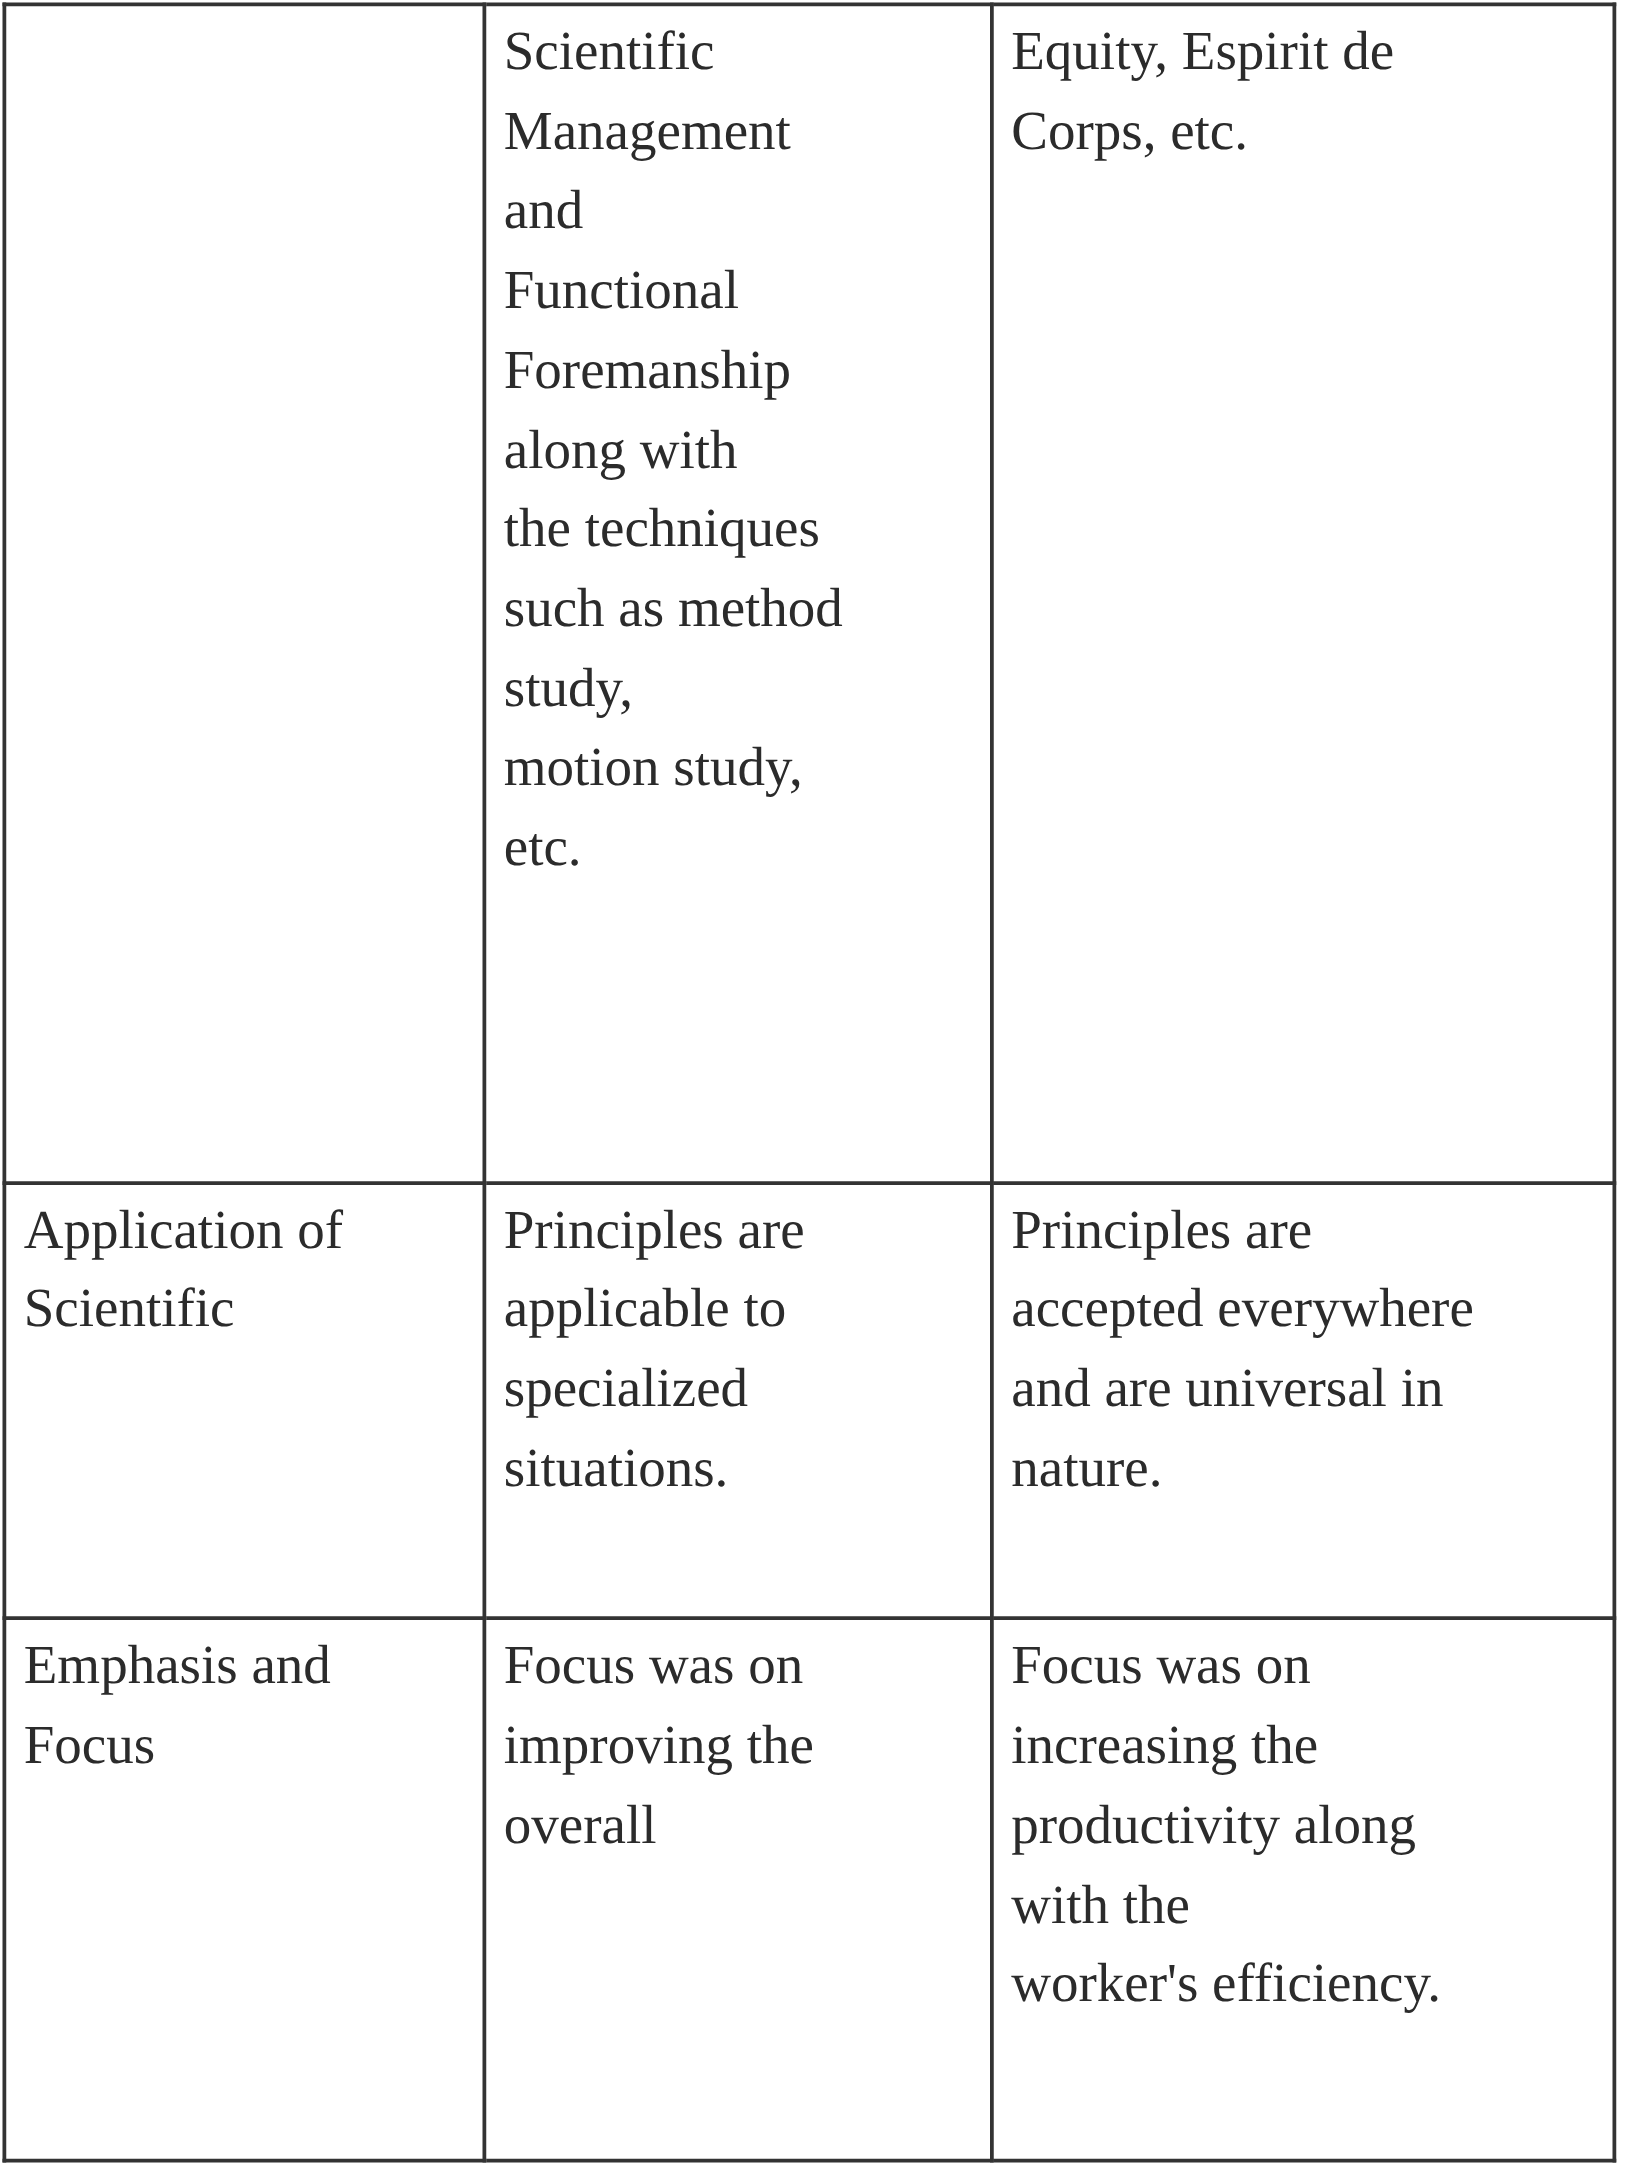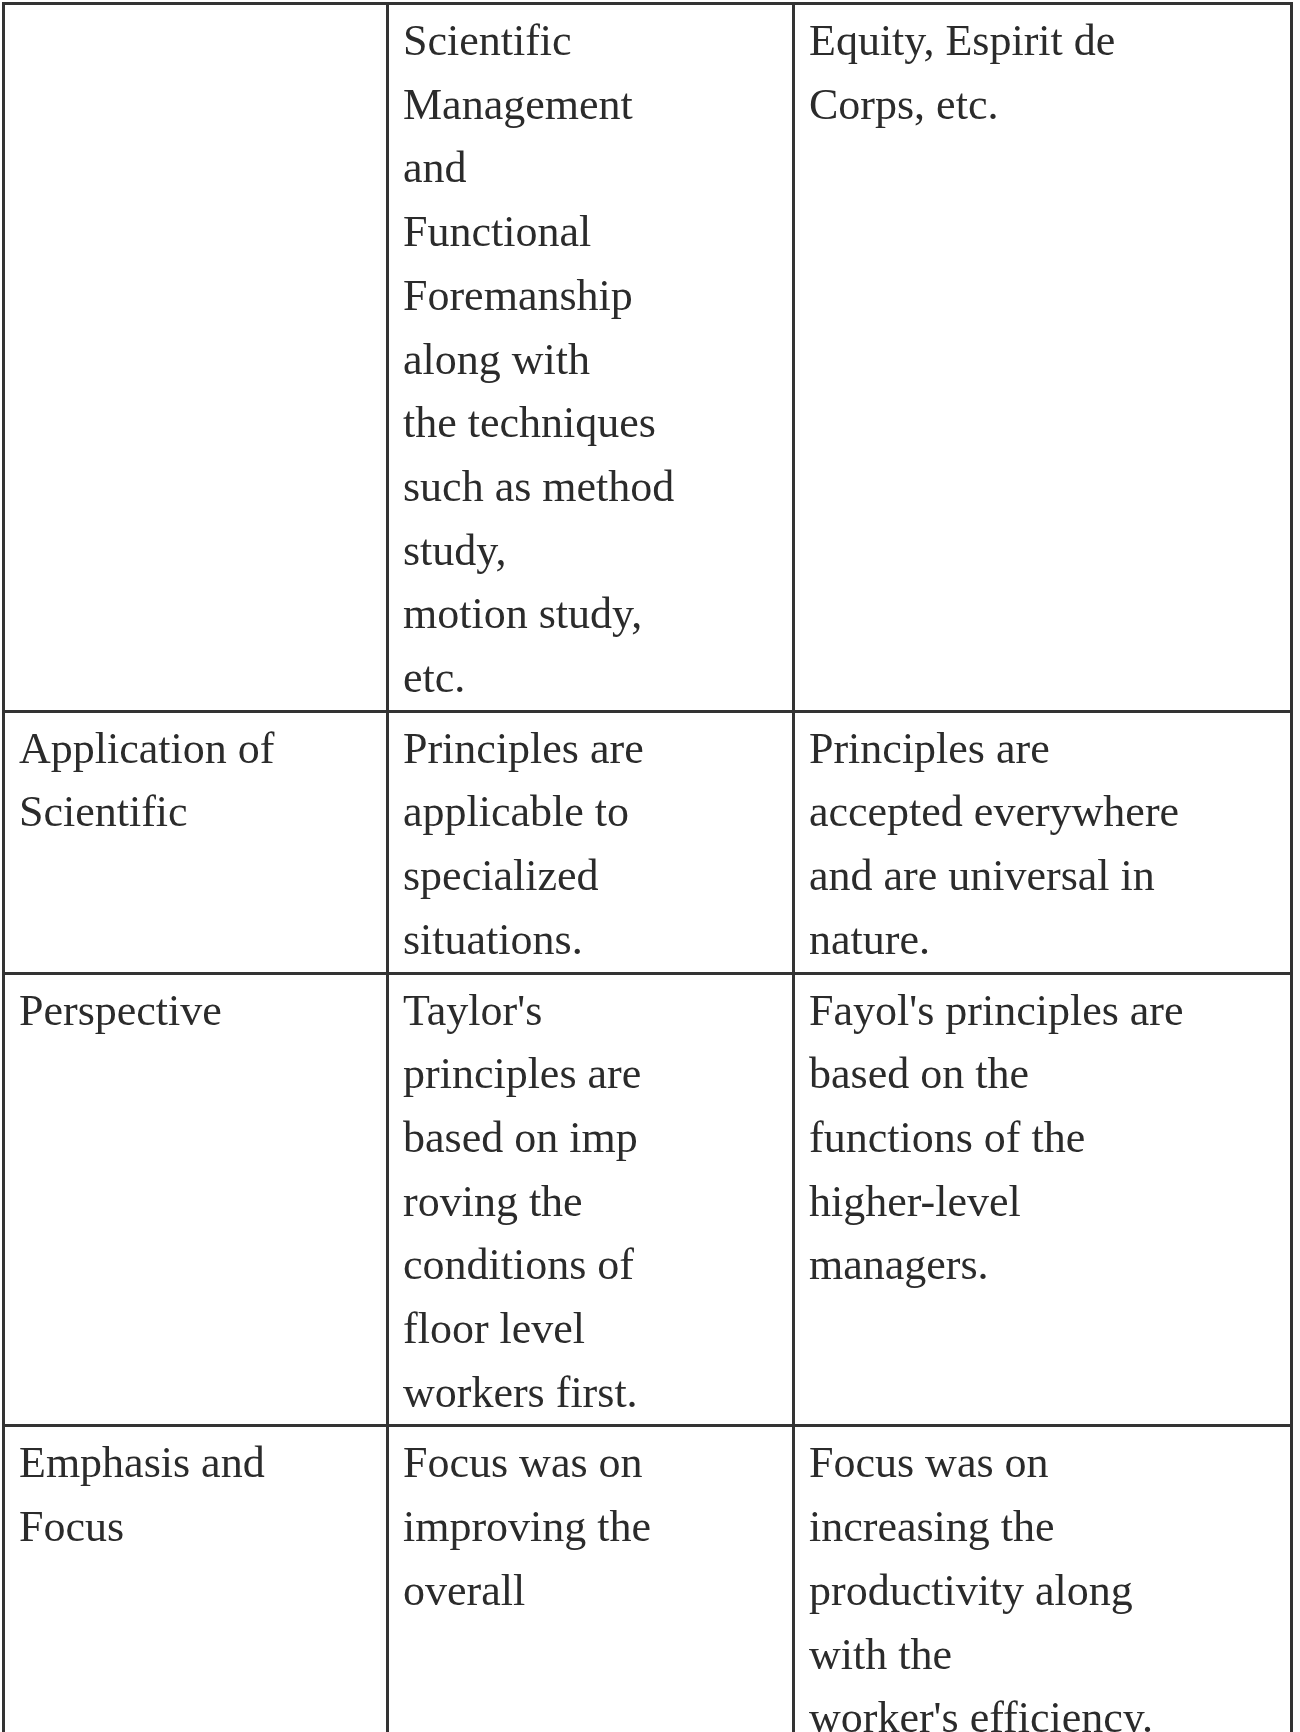--- a/index.html
+++ b/index.html
@@ -54,35 +54,20 @@
 Scientific</td>
       <td>Principles are
 applicable to
 specialized
 situations.</td>
       <td>Principles are
 accepted everywhere
 and are universal in
 nature.</td>
     </tr>
-    <tr class="r2">
-      <td>Perspective</td>
-      <td>Taylor's
-principles are
-based on imp
-roving the
-conditions of
-floor level
-workers first.</td>
-      <td>Fayol's principles are
-based on the
-functions of the
-higher-level
-managers.</td>
-    </tr>
     <tr class="r3">
       <td>Emphasis and
 Focus</td>
       <td>Focus was on
 improving the
 overall</td>
       <td>Focus was on
 increasing the
 productivity along
 with the

